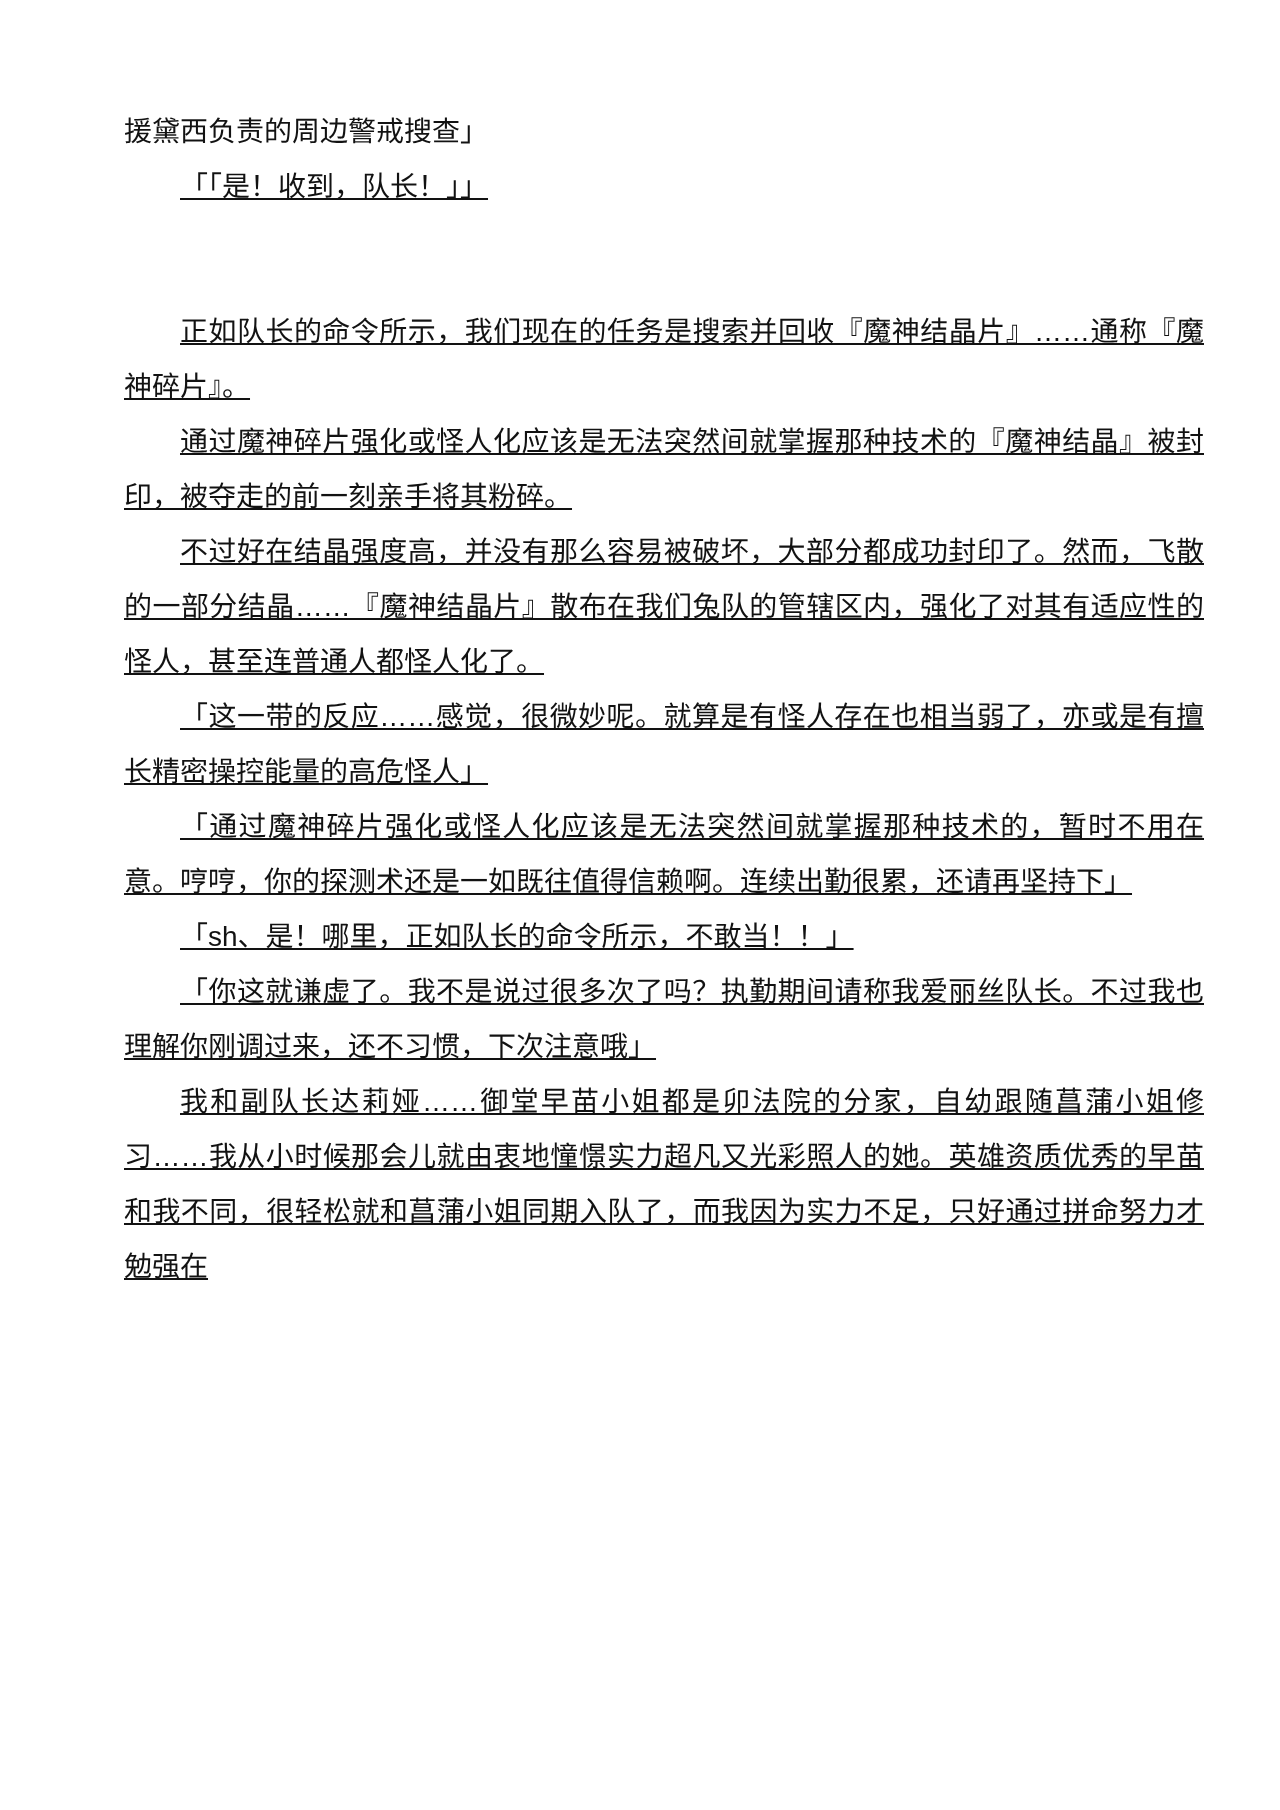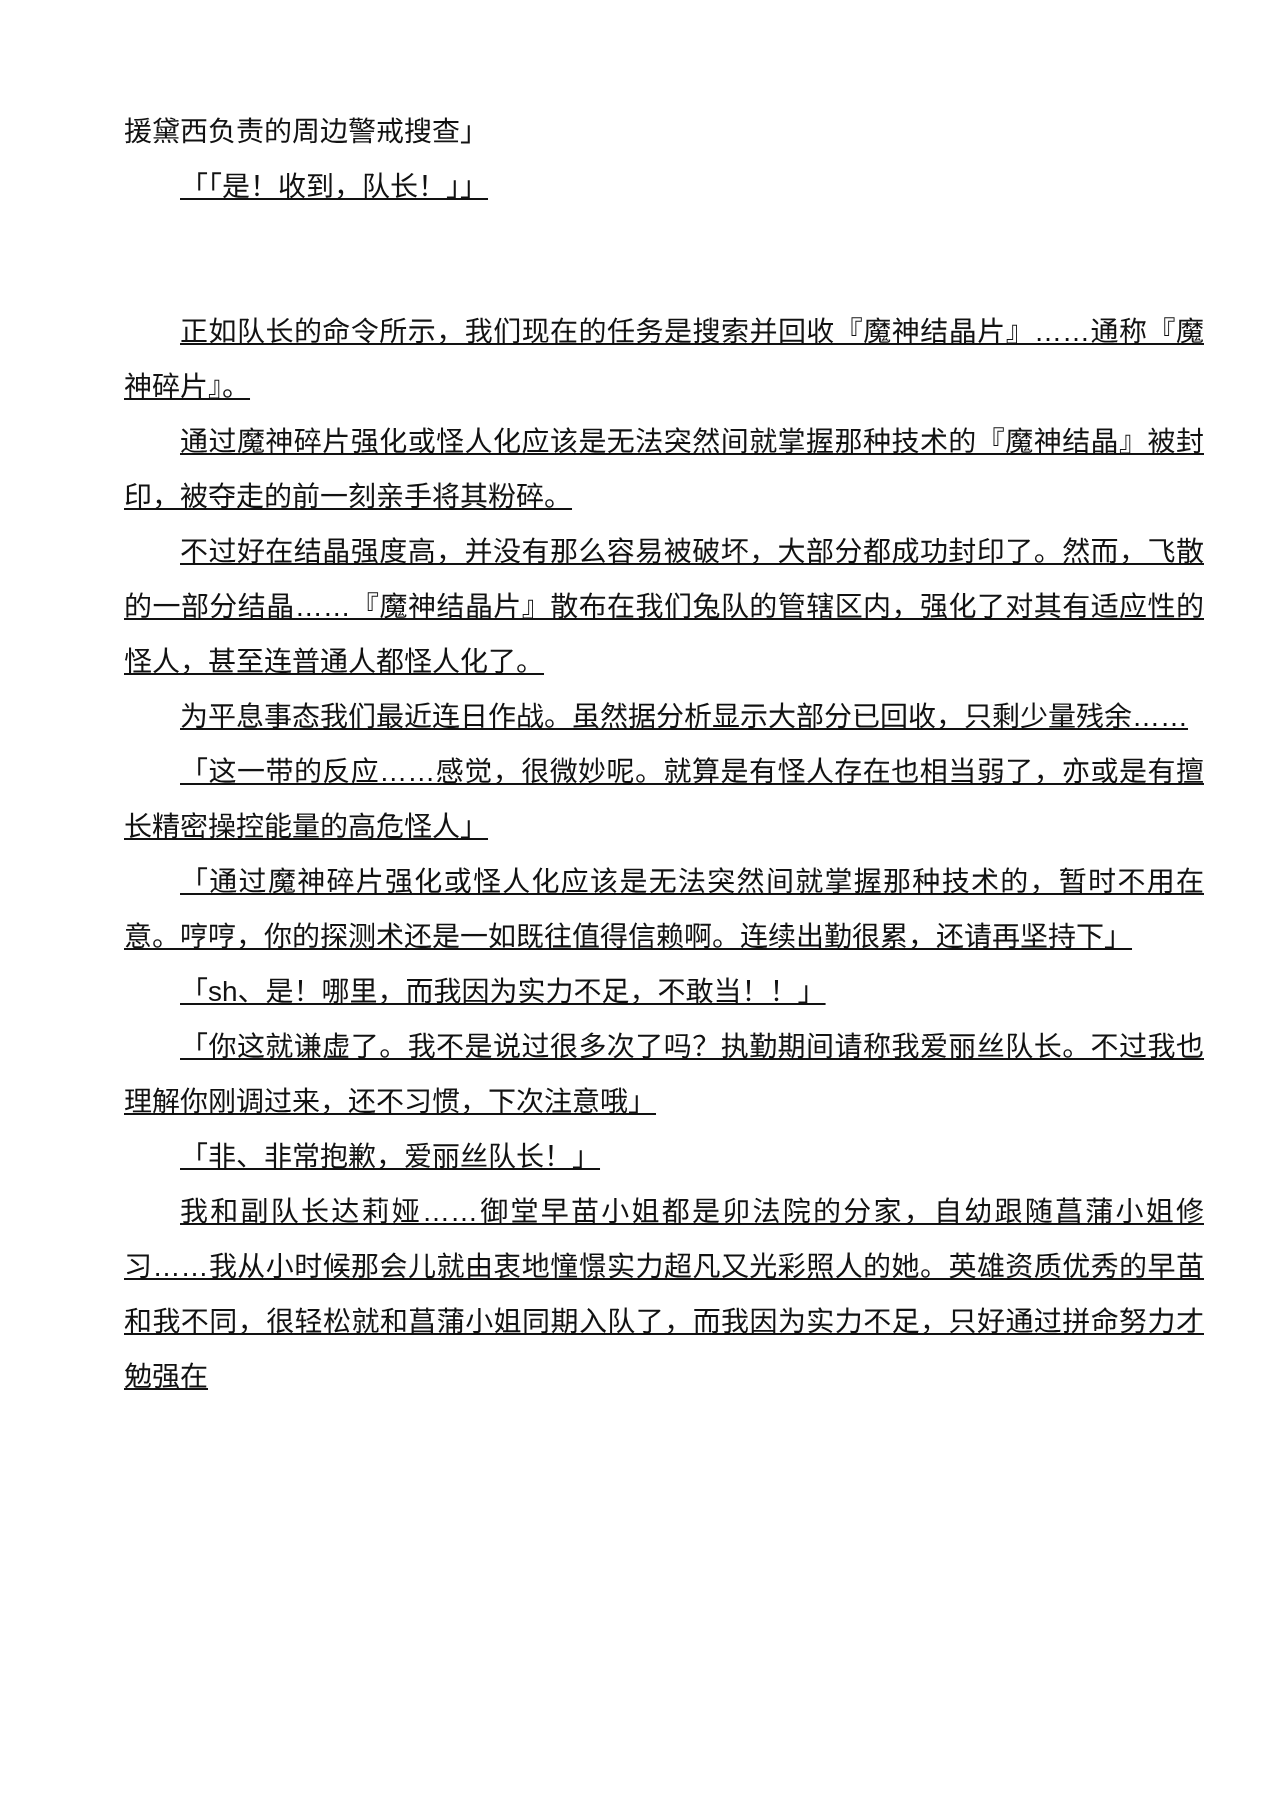--- a/index.html
+++ b/index.html
@@ -49,20 +49,18 @@
 </head>
 <body>
 
 <div class="content">
     <p class="para no-indent">援黛西负责的周边警戒搜查」</p>
     <p class="para indent">「「是！收到，队长！」」</p>
     <div class="scene-break"></div>
     <p class="para indent">正如队长的命令所示，我们现在的任务是搜索并回收『魔神结晶片』……通称『魔神碎片』。</p>
     <p class="para indent">通过魔神碎片强化或怪人化应该是无法突然间就掌握那种技术的『魔神结晶』被封印，被夺走的前一刻亲手将其粉碎。</p>
     <p class="para indent">不过好在结晶强度高，并没有那么容易被破坏，大部分都成功封印了。然而，飞散的一部分结晶……『魔神结晶片』散布在我们兔队的管辖区内，强化了对其有适应性的怪人，甚至连普通人都怪人化了。</p>
-    <p class="para indent">为平息事态我们最近连日作战。虽然据分析显示大部分已回收，只剩少量残余……</p>
     <p class="para indent">「这一带的反应……感觉，很微妙呢。就算是有怪人存在也相当弱了，亦或是有擅长精密操控能量的高危怪人」</p>
     <p class="para indent">「通过魔神碎片强化或怪人化应该是无法突然间就掌握那种技术的，暂时不用在意。哼哼，你的探测术还是一如既往值得信赖啊。连续出勤很累，还请再坚持下」</p>
-    <p class="para indent">「sh、是！哪里，而我因为实力不足，不敢当！！」</p>
+    <p class="para indent">「sh、是！哪里，正如队长的命令所示，不敢当！！」</p>
     <p class="para indent">「你这就谦虚了。我不是说过很多次了吗？执勤期间请称我爱丽丝队长。不过我也理解你刚调过来，还不习惯，下次注意哦」</p>
-    <p class="para indent">「非、非常抱歉，爱丽丝队长！」</p>
     <p class="para indent">我和副队长达莉娅……御堂早苗小姐都是卯法院的分家，自幼跟随菖蒲小姐修习……我从小时候那会儿就由衷地憧憬实力超凡又光彩照人的她。英雄资质优秀的早苗和我不同，很轻松就和菖蒲小姐同期入队了，而我因为实力不足，只好通过拼命努力才勉强在</p>
   </div>
 
 </body></html>

